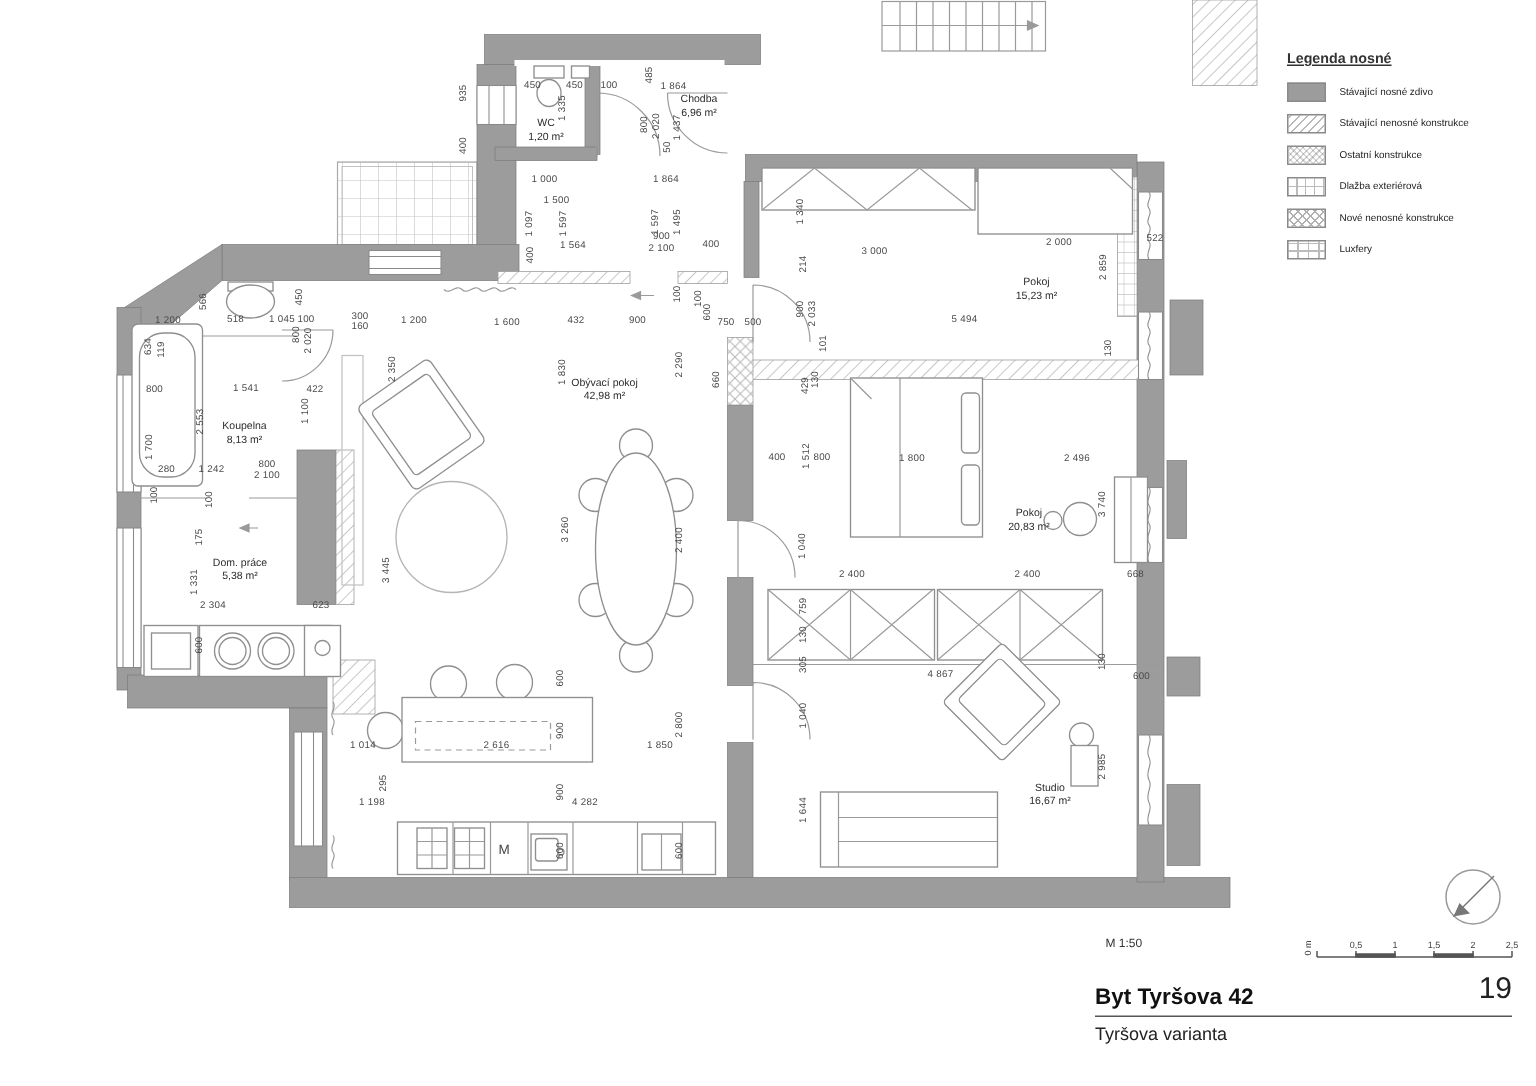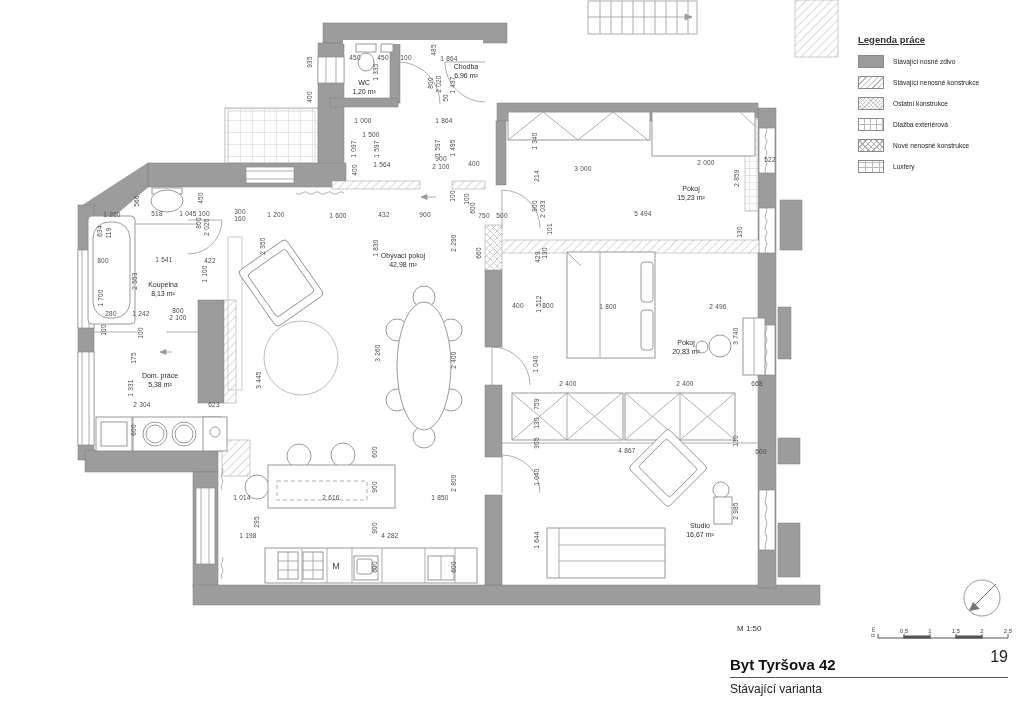--- a/index.html
+++ b/index.html
@@ -29,21 +29,21 @@
   .sw-grid{background:repeating-linear-gradient(0deg,transparent 0 5px,#bbb 5px 6px),
            repeating-linear-gradient(90deg,transparent 0 5px,#bbb 5px 6px);}
   .sw-cross{background:repeating-linear-gradient(-45deg,transparent 0 3px,#b0b0b0 3px 4px),
             repeating-linear-gradient(45deg,transparent 0 3px,#b0b0b0 3px 4px);}
   .sw-lux{background:repeating-linear-gradient(0deg,transparent 0 4px,#bbb 4px 5px),
           repeating-linear-gradient(90deg,transparent 0 6px,#bbb 6px 7px);}
   
   #tblock{position:absolute;left:730px;top:624px;width:280px;}
   #scale-note{font-size:8px;color:#333;position:absolute;left:7px;top:0;}
   #tb-title{position:absolute;left:0;top:32px;font-size:15px;font-weight:bold;color:#111;}
-  #tb-sheet{position:absolute;right:2px;top:24px;font-size:16px;color:#222;}
+  #tb-sheet{position:absolute;right:2px;top:24px;font-size:20px;color:#222;}
   #tb-rule{position:absolute;left:0;top:53px;width:278px;border-top:1.5px solid #555;}
   #tb-sub{position:absolute;left:0;top:58px;font-size:12px;color:#222;}
   
   #sbar{position:absolute;left:866px;top:622px;width:150px;height:22px;}
   .sb-label{position:absolute;font-size:6px;color:#444;transform:translate(-50%,0);}
   #sb-zero{position:absolute;font-size:6px;color:#444;transform:rotate(-90deg);left:2px;top:7px;}
 </style>
 </head>
 <body>
 
@@ -418,21 +418,21 @@
         <div>20,83 m²</div>
       </div>
       <div class="room" style="left: 700px; top: 531px;">
         <div>Studio</div>
         <div>16,67 m²</div>
       </div>
     </div>
   <div class="app-label" id="app-label" style="left: 336px; top: 566px;">M</div>
 
   <div id="legend">
-    <div id="legend-title">Legenda práce</div>
+    <div id="legend-title">Legenda nosné</div>
     <div id="legend-items">
         <div class="leg-row">
           <span class="leg-swatch sw-solid"></span>
           <span class="leg-label">Stávající nosné zdivo</span>
         </div>
         <div class="leg-row">
           <span class="leg-swatch sw-diag"></span>
           <span class="leg-label">Stávající nenosné konstrukce</span>
         </div>
         <div class="leg-row">
@@ -461,15 +461,15 @@
       <span class="sb-label" style="left: 90px; top: 6px;">1,5</span>
       <span class="sb-label" style="left: 116px; top: 6px;">2</span>
       <span class="sb-label" style="left: 142px; top: 6px;">2,5</span>
     </div>
 
   <div id="tblock">
     <div id="scale-note">M 1:50</div>
     <div id="tb-title">Byt Tyršova 42</div>
     <div id="tb-sheet">19</div>
     <div id="tb-rule"></div>
-    <div id="tb-sub">Stávající varianta</div>
+    <div id="tb-sub">Tyršova varianta</div>
   </div>
 </div>
 
 </body></html>

